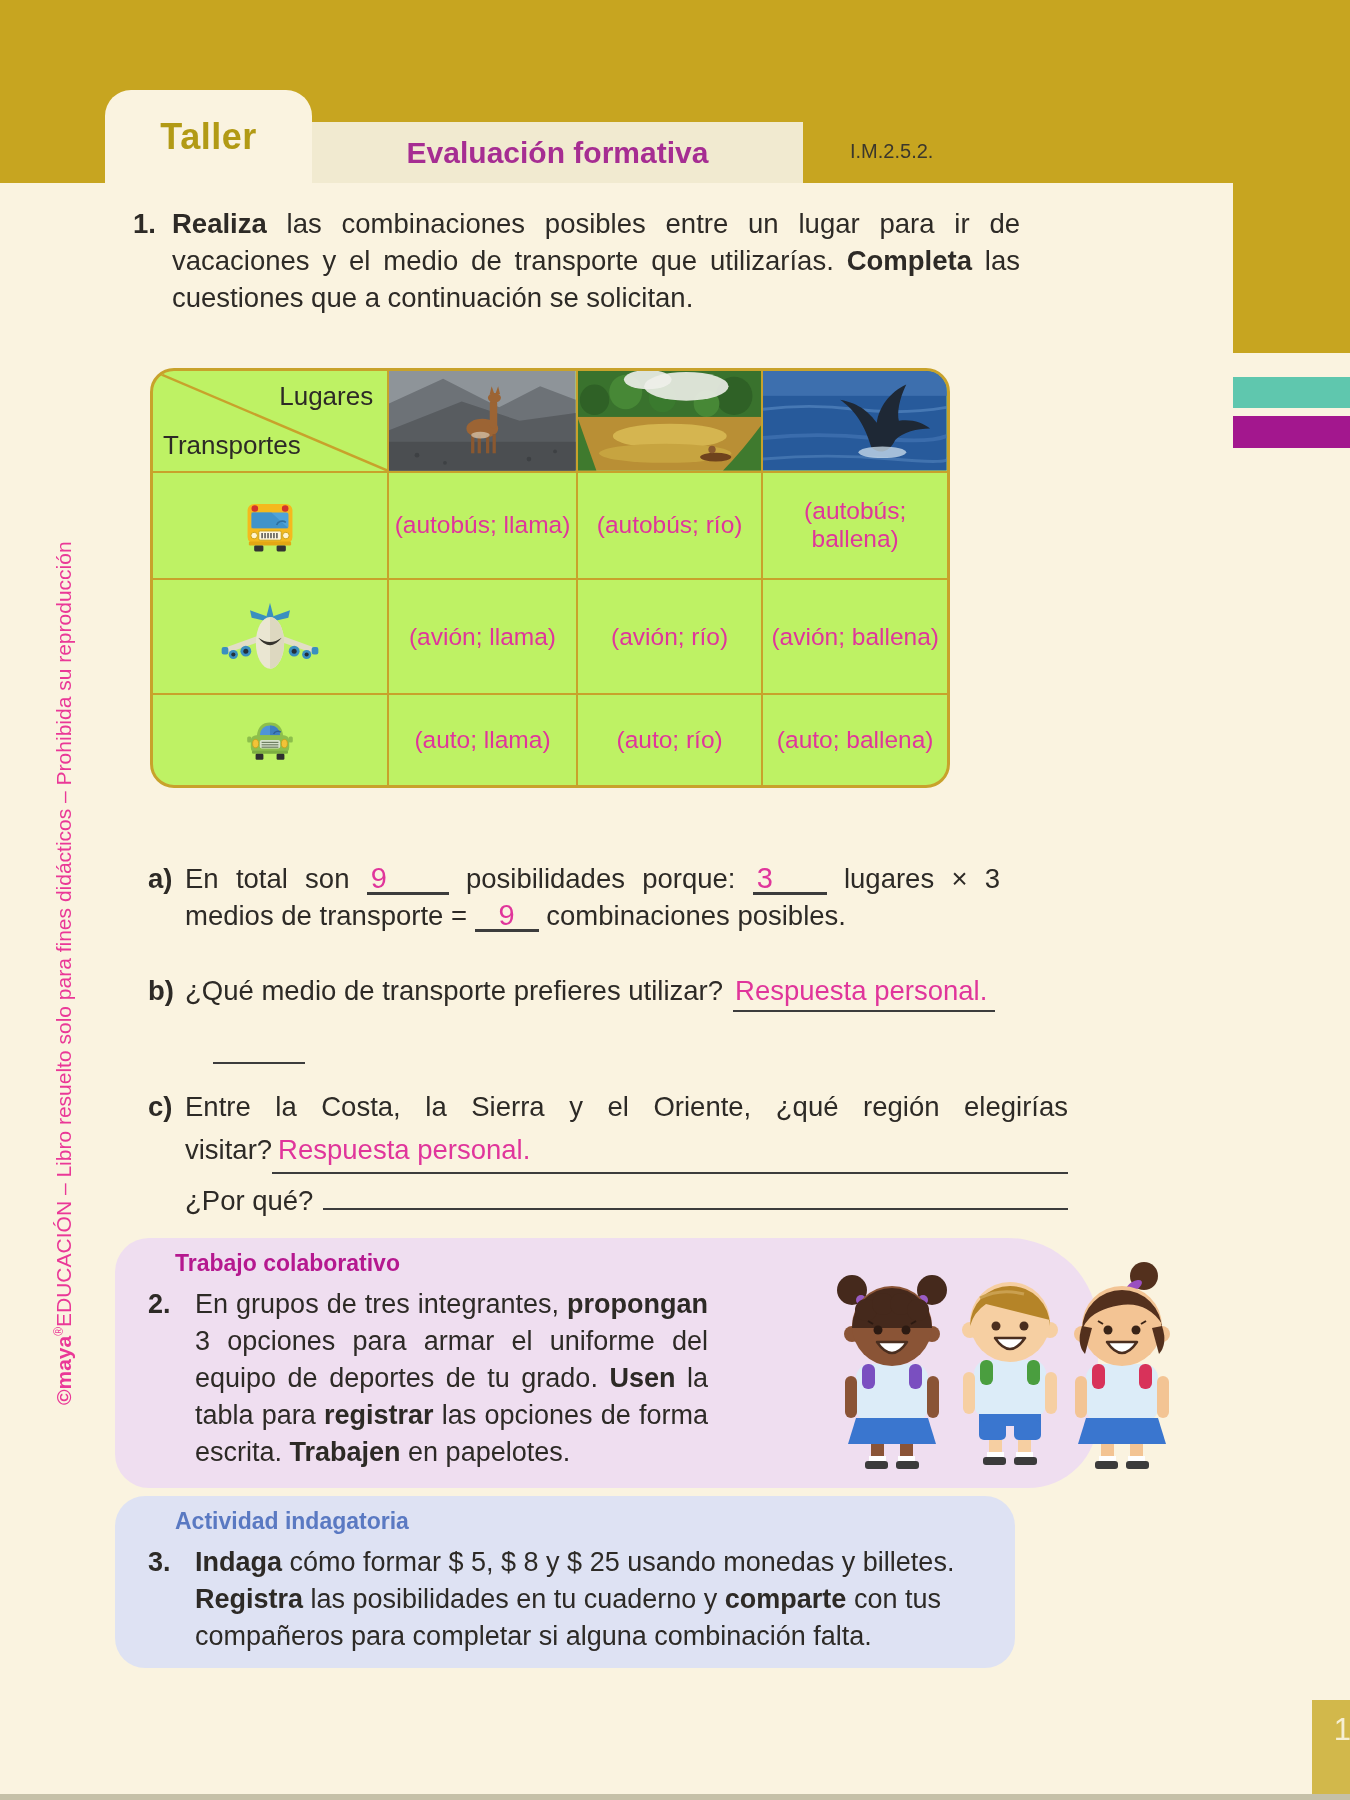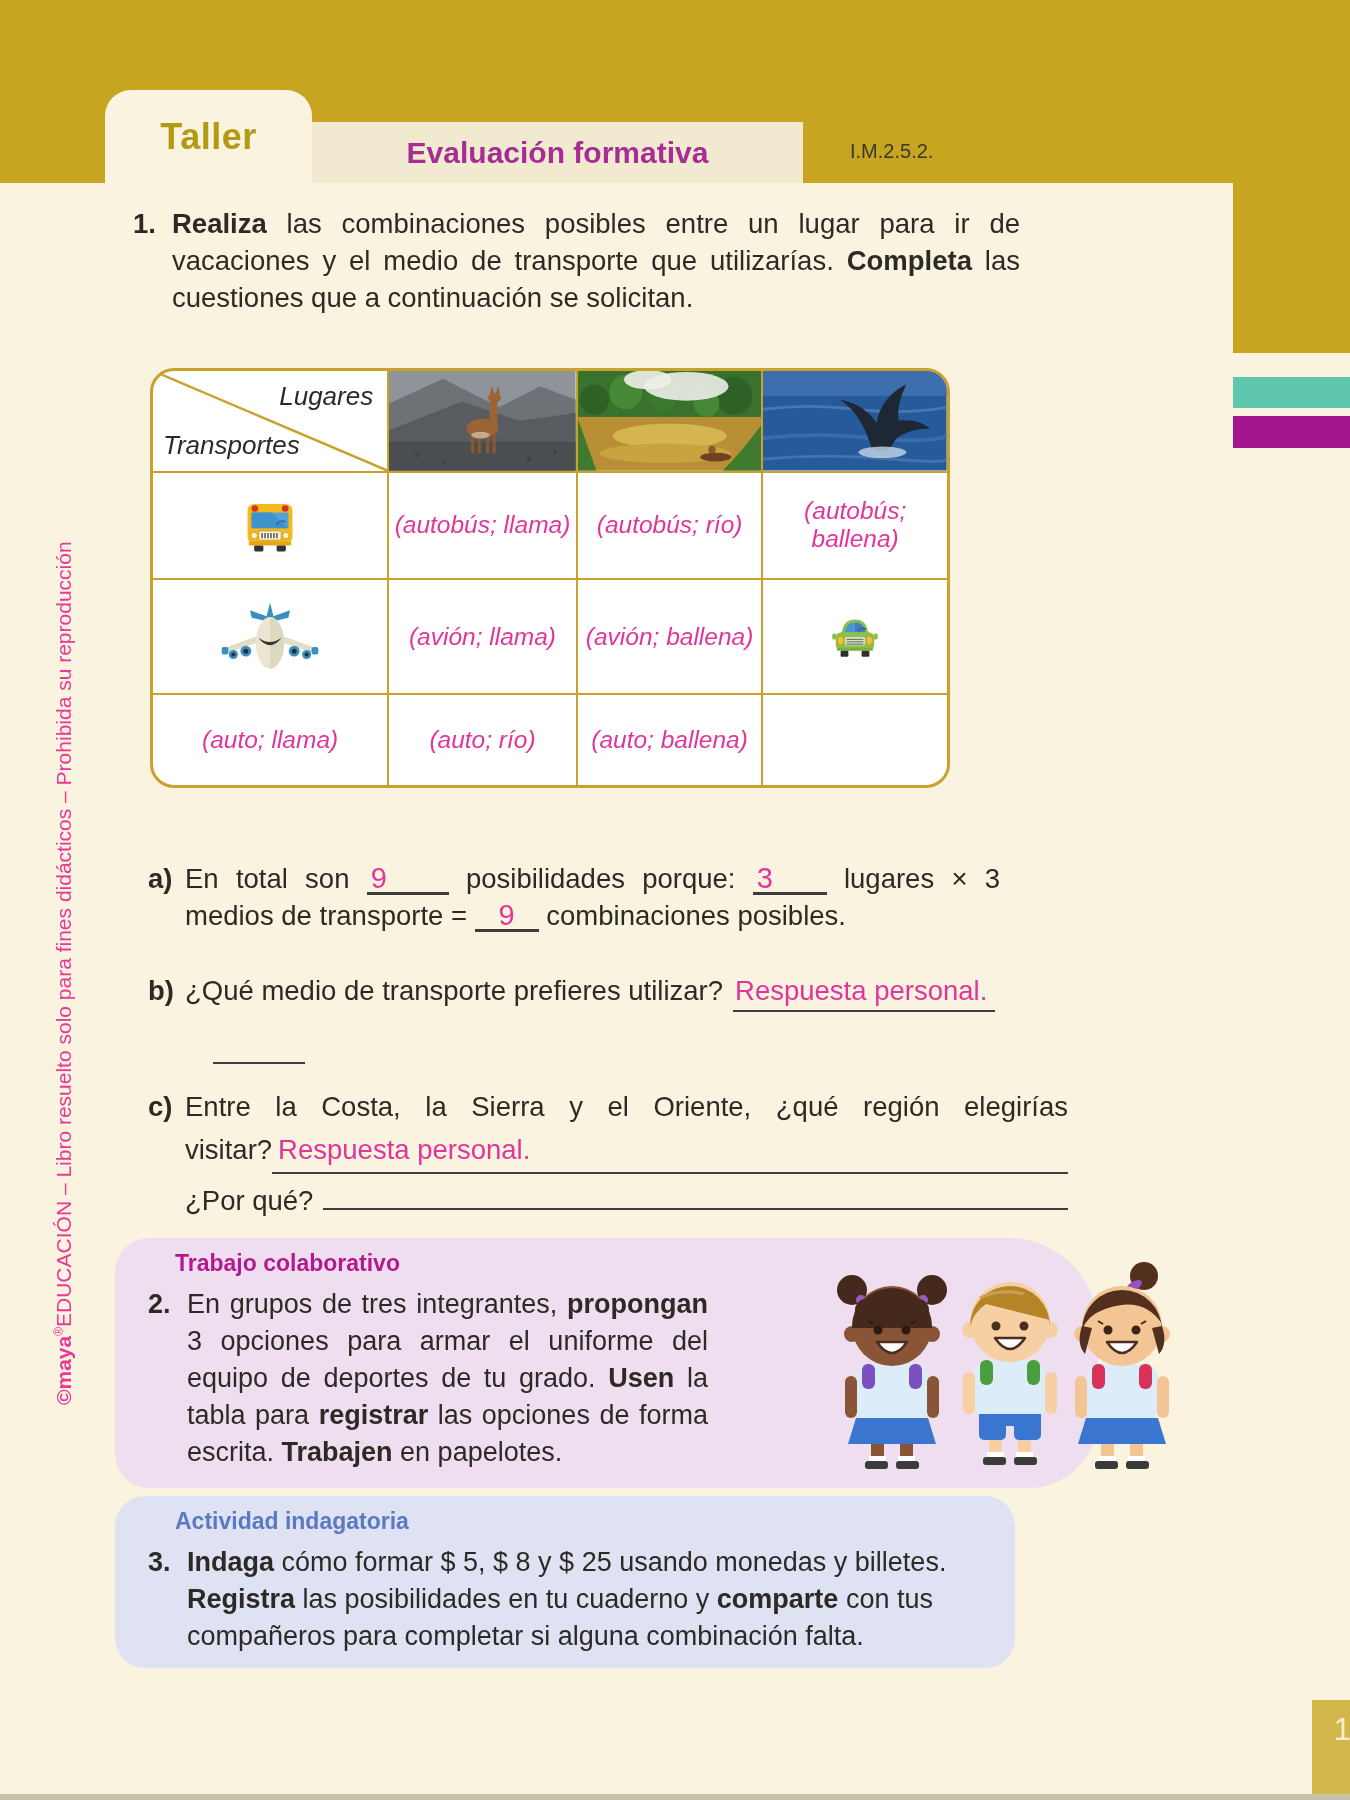--- a/index.html
+++ b/index.html
@@ -26,21 +26,21 @@
   .sidebar-copy b{font-weight:bold;}
   .sidebar-copy sup{font-size:12px;}
   
   .q-item{position:absolute;display:flex;font-size:27.5px;line-height:37px;}
   .q-num{width:39px;font-weight:bold;flex:none;}
   .q-body{flex:1;text-align:justify;}
   .q-label{width:37px;font-weight:bold;flex:none;}
   
   .combo-table{position:absolute;left:150px;top:368px;width:800px;height:420px;
     display:grid;grid-template-columns:238fr 190fr 187fr 185fr;grid-template-rows:103fr 109fr 117fr 91fr;
-    background:#ffffff;border:3px solid #c8a22b;border-radius:24px;overflow:hidden;box-sizing:border-box;font-style:italic;}
+    background:#bef264;border:3px solid #c8a22b;border-radius:24px;overflow:hidden;box-sizing:border-box;}
   .cell{border-right:2px solid #c8a22b;border-bottom:2px solid #c8a22b;position:relative;
     display:flex;align-items:center;justify-content:center;overflow:hidden;}
   .cell:nth-child(4n){border-right:none;text-align:center;}
   .cell:nth-child(n+13){border-bottom:none;}
   .cell.combo{color:#e0359b;font-size:24.5px;}
   .corner .diag{position:absolute;inset:0;width:100%;height:100%;}
   .corner-top{position:absolute;top:10px;right:14px;font-size:26px;color:#2d2a26;}
   .corner-bottom{position:absolute;bottom:10px;left:10px;font-size:26px;color:#2d2a26;}
   .photo svg{width:100%;height:100%;display:block;}
   
@@ -56,21 +56,21 @@
   .pink-box{position:absolute;left:115px;top:1238px;width:983px;height:250px;background:#efdef0;
     border-radius:34px 90px 70px 34px;}
   .blue-box{position:absolute;left:115px;top:1496px;width:900px;height:172px;background:#dee2f3;
     border-radius:30px;}
   .box-title{position:absolute;left:60px;top:12px;font-size:23px;font-weight:bold;}
   .pink-box .box-title{color:#b5188f;}
   .blue-box .box-title{color:#5a79c2;}
   .box-item{position:absolute;display:flex;font-size:27px;line-height:37px;}
   .pink-box .box-item{left:33px;top:48px;width:560px;}
   .blue-box .box-item{left:33px;top:48px;width:840px;}
-  .box-item .q-body{text-align:justify;}
+  .box-item .q-body{text-align:justify;margin-left:8px;}
   .blue-box .box-item .q-body{text-align:left;}
   .kids{position:absolute;left:830px;top:1262px;}
   
   .page-num-block{position:absolute;left:1312px;top:1700px;width:95px;height:100px;background:#d2b84b;
     text-align:center;}
   .page-num-block span{display:inline-block;margin-top:12px;font-size:31px;color:#f6efd3;}
   .bottom-edge{position:absolute;left:0;top:1794px;width:1350px;height:6px;background:#c5c0a8;}
   .icon-wrap{display:flex;align-items:center;justify-content:center;}
 </style>
 </head>
@@ -213,20 +213,21 @@
           <circle cx="31" cy="62" r="3" fill="#23303a"></circle>
         <circle cx="16" cy="66" r="5.5" fill="#3a8fc0"></circle>
           <circle cx="16" cy="66" r="2.5" fill="#23303a"></circle>
         <circle cx="89" cy="62" r="6.5" fill="#3a8fc0"></circle>
           <circle cx="89" cy="62" r="3" fill="#23303a"></circle>
         <circle cx="104" cy="66" r="5.5" fill="#3a8fc0"></circle>
           <circle cx="104" cy="66" r="2.5" fill="#23303a"></circle>
       </svg>
     </div>
     <div class="cell combo">(avión; llama)</div>
+    <div class="cell combo">(avión; río)</div>
     <div class="cell combo">(avión; ballena)</div>
 
     <div class="cell icon-wrap">
       <svg viewBox="0 0 100 100" width="60" height="60">
         <path d="M28,44 Q30,21 50,21 Q70,21 72,44 Z" fill="#8dbf4c"></path>
         <path d="M33,42 Q35,26 50,26 Q65,26 67,42 Z" fill="#4f94d8"></path>
         <path d="M50,26 Q65,26 67,42 L50,42 Z" fill="#3f7fc0"></path>
         <path d="M56,40 a8,8 0 0 1 12,-3" stroke="#2e5f96" stroke-width="2.5" fill="none"></path>
         <rect x="12" y="44" width="7" height="10" rx="2.5" fill="#8dbf4c"></rect>
         <rect x="81" y="44" width="7" height="10" rx="2.5" fill="#8dbf4c"></rect>

